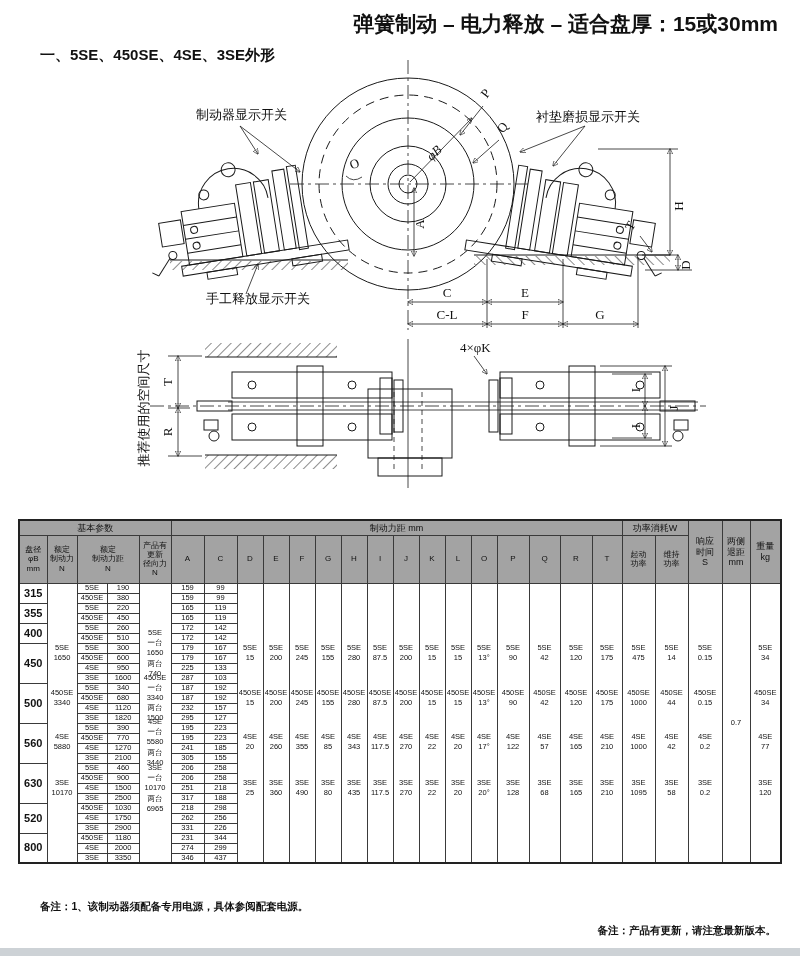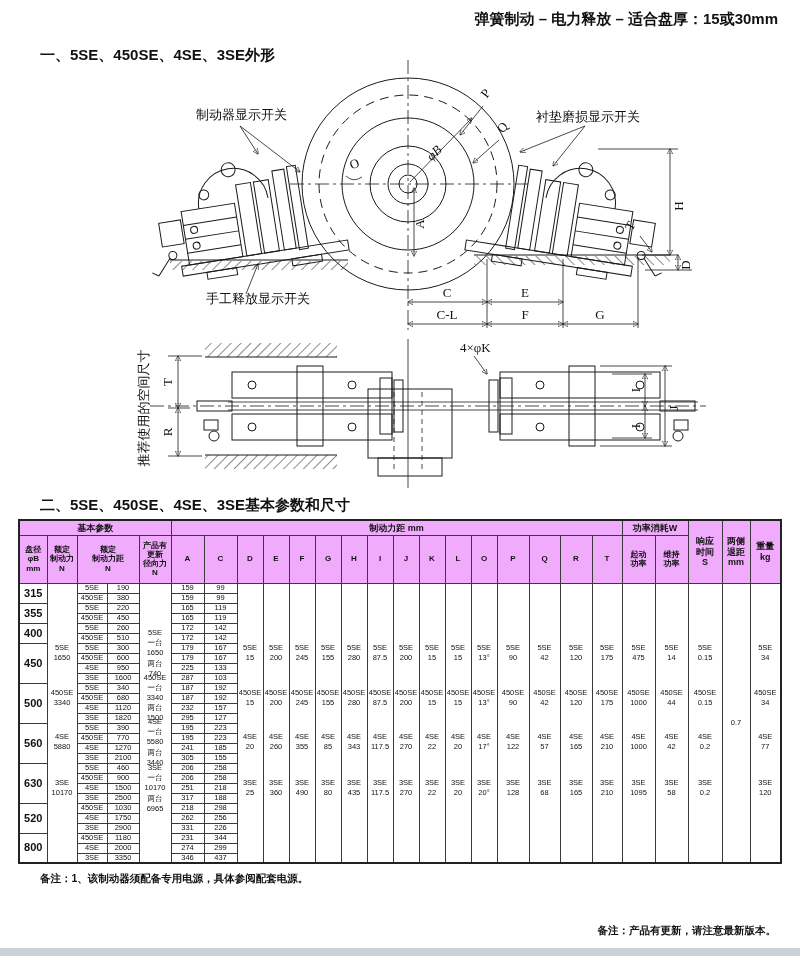--- a/index.html
+++ b/index.html
@@ -2,21 +2,21 @@
 <html><head>
 <meta charset="utf-8">
 <style>
   * { margin:0; padding:0; box-sizing:border-box; }
   html,body { background:#e9e9e9; }
   .page {
     position:relative; width:800px; height:956px; background:#ffffff;
     font-family:"Liberation Sans", sans-serif; color:#111; overflow:hidden;
     margin:0 auto;
   }
-  .top-header { position:absolute; top:10px; right:22px; font-size:15px; font-weight:bold; }
+  .top-header { position:absolute; top:10px; right:22px; font-size:21px; font-weight:bold; }
   .sec-title { position:absolute; left:40px; font-size:15px; font-weight:bold; }
   #sec1-title { top:46px; }
   #sec2-title { top:496px; }
   #dia1 { position:absolute; top:56px; left:0; }
   #dia2 { position:absolute; top:336px; left:0; }
   svg { display:block; }
   svg line, svg path, svg circle, svg rect, svg polyline { stroke:#1a1a1a; stroke-width:1; fill:none; }
   svg rect.hatchfill { fill:url(#hatch1); stroke:none; }
   svg rect.hatchfill2 { fill:url(#hatch2); stroke:none; }
   svg text { fill:#111; stroke:none; }
@@ -26,38 +26,38 @@
 
   table#ptable {
     position:absolute; top:519px; left:18px; width:764px;
     border-collapse:collapse; table-layout:fixed; border:2px solid #222;
   }
   #ptable th, #ptable td {
     border:1px solid #3a3a3a; text-align:center; vertical-align:middle;
     padding:0; overflow:hidden;
   }
   #ptable thead th {
-    background:#f0abfc; font-size:8px; font-weight:bold;
+    background:#a3a3a3; font-size:8px; font-weight:normal;
     white-space:pre-line; line-height:1.15;
   }
   #ptable thead tr.grp th { font-size:9px; height:15px; }
   #ptable thead tr.cols th { height:48px; }
   #ptable tbody td { font-size:7.5px; height:10px; line-height:1; background:#fff; }
   #ptable td.disc { font-size:11px; font-weight:bold; }
   #ptable td.merged { position:relative; }
   .merged .inner { position:absolute; left:0; top:0; right:0; bottom:0; }
   .blk {
     position:absolute; left:0; right:0; transform:translateY(-50%);
     white-space:pre-line; line-height:1.35; font-size:7.5px;
   }
   .pos1 { top:25%; } .pos2 { top:41%; } .pos3 { top:57%; } .pos4 { top:73.5%; }
   .pos-mid { top:50%; }
 
   .note { position:absolute; font-size:10.5px; font-weight:bold; }
-  #note-left { left:40px; top:872px; }
+  #note-left { left:40px; top:900px; }
   #note-right { right:24px; top:924px;text-align:right; }
   .page-edge { position:absolute; left:0; right:0; bottom:0; height:8px; background:#cdd2d6; }
 </style>
 </head>
 <body>
 
 <div class="page">
 
   <div class="top-header">弹簧制动 – 电力释放 – 适合盘厚：15或30mm</div>
   <div class="sec-title" id="sec1-title">一、5SE、450SE、4SE、3SE外形</div>
@@ -265,21 +265,20 @@
     <line x1="600" y1="30" x2="672" y2="30" class="thin"></line>
     <line x1="600" y1="110" x2="672" y2="110" class="thin"></line>
     <line x1="645" y1="38" x2="645" y2="70" class="thin" marker-start="url(#arr)" marker-end="url(#arr)"></line>
     <line x1="645" y1="70" x2="645" y2="102" class="thin" marker-start="url(#arr)" marker-end="url(#arr)"></line>
     <line x1="665" y1="30" x2="665" y2="110" class="thin" marker-start="url(#arr)" marker-end="url(#arr)"></line>
     <text class="dim" transform="translate(640,54) rotate(-90)" text-anchor="middle">I</text>
     <text class="dim" transform="translate(640,90) rotate(-90)" text-anchor="middle">I</text>
     <text class="dim" transform="translate(678,72) rotate(-90)" text-anchor="middle">J</text>
   </svg>
 
-  <div class="sec-title" id="sec2-title">二、5SE、450SE、4SE、3SE基本参数和尺寸</div>
 
   <table id="ptable">
     <colgroup>
       <col style="width:28px">
         <col style="width:30px">
         <col style="width:30px">
         <col style="width:32px">
         <col style="width:32px">
       <col style="width:33px">
         <col style="width:33px">

